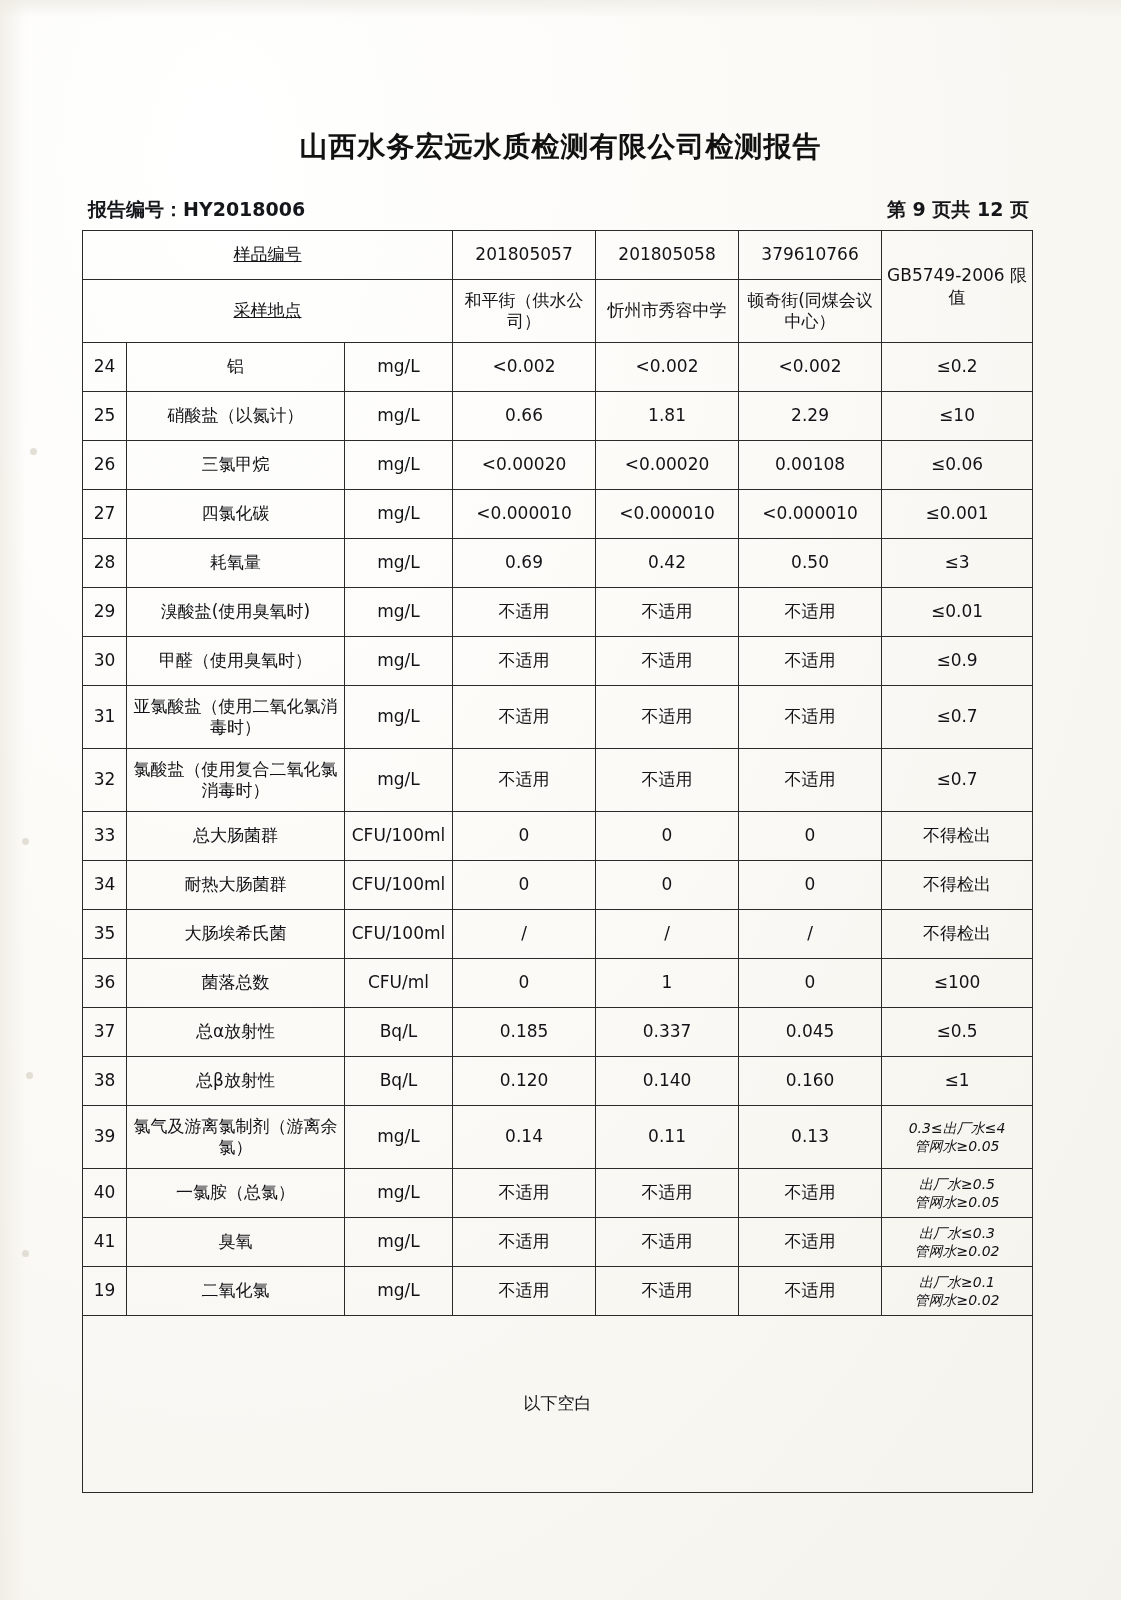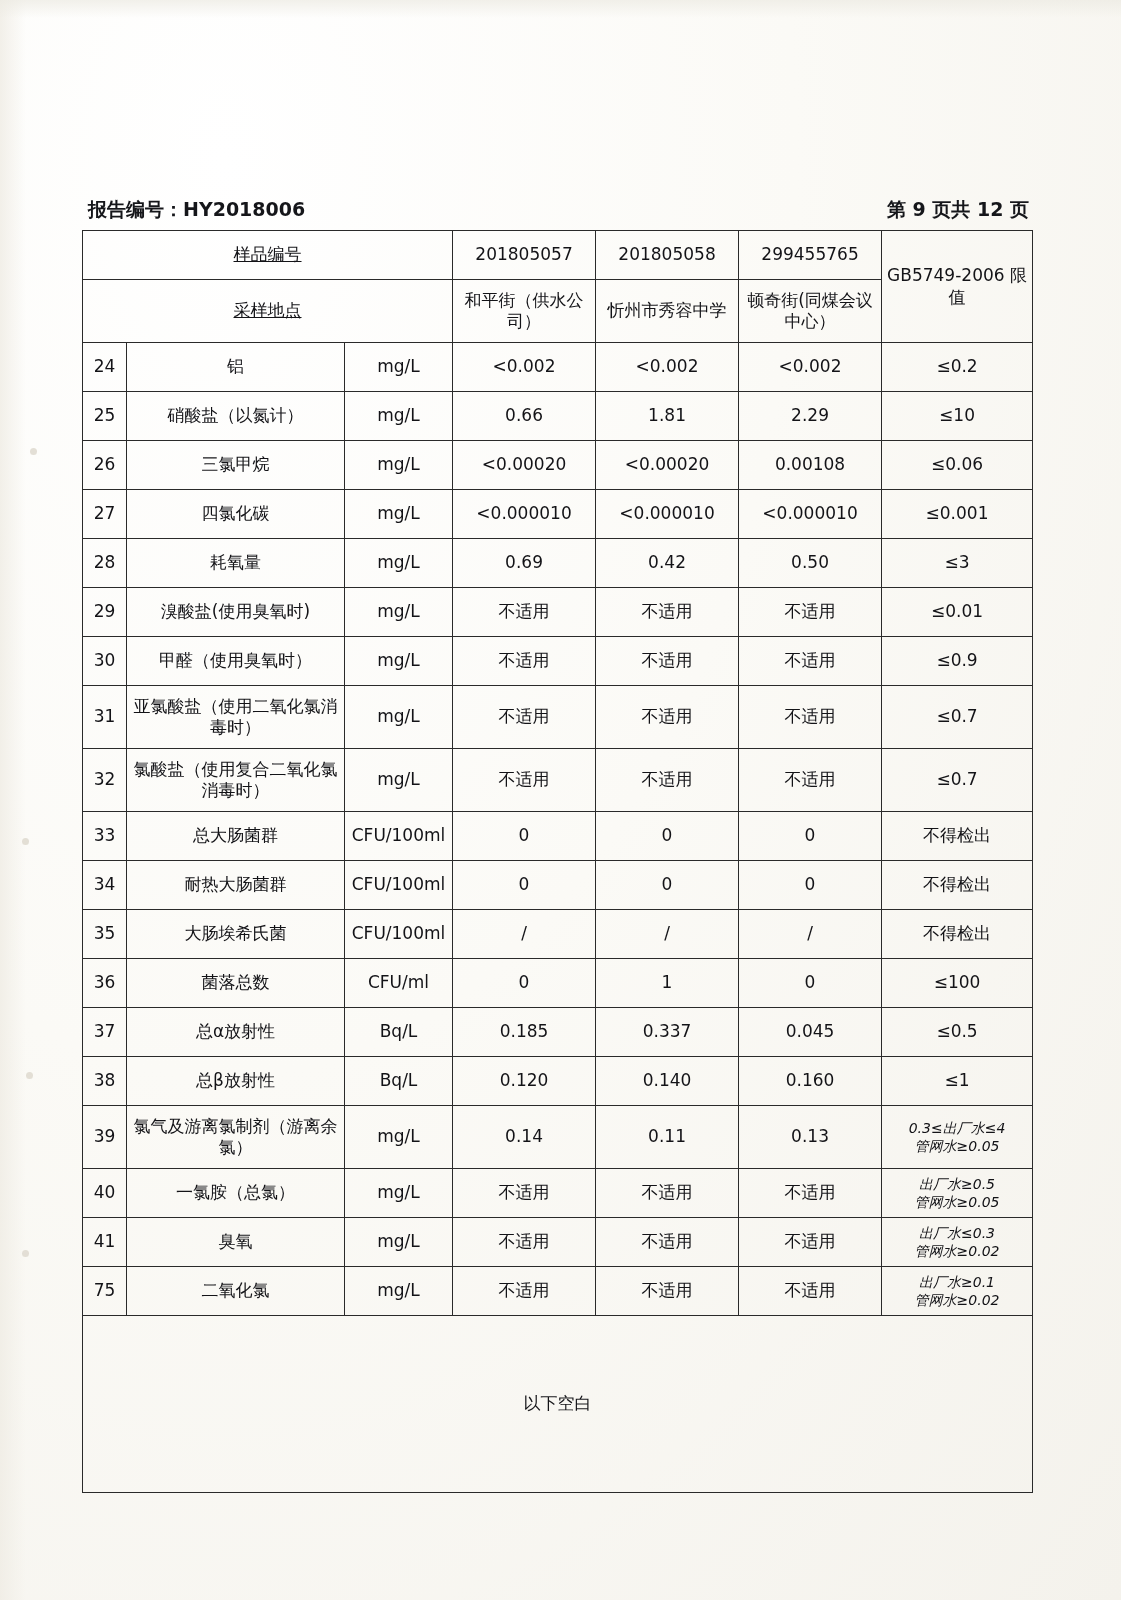--- a/index.html
+++ b/index.html
@@ -161,39 +161,40 @@
 <div class="scan-edge-left"></div>
 <div class="scan-edge-top"></div>
 
 <div class="punch" style="top:448px;left:30px;"></div>
 <div class="punch" style="top:838px;left:22px;"></div>
 <div class="punch" style="top:1072px;left:26px;"></div>
 <div class="punch" style="top:1250px;left:22px;"></div>
 
 <div class="content">
 
+  <div class="doc-title">山西水务宏远水质检测有限公司检测报告</div>
   <div class="report-no">报告编号：HY2018006</div>
   <div class="page-no">第 9 页共 12 页</div>
 
   <table class="report">
     <colgroup>
       <col style="width:44px">
         <col style="width:218px">
         <col style="width:108px">
       <col style="width:143px">
         <col style="width:143px">
         <col style="width:143px">
         <col style="width:151px">
     </colgroup>
     <tbody id="table-body">
       <tr class="r-std">
         <td class="hdr-label" colspan="3">样品编号</td>
         <td class="val">201805057</td>
         <td class="val">201805058</td>
-        <td class="val">299455765</td>
+        <td class="val">379610766</td>
         <td class="hdr-std" rowspan="2">GB5749-2006 限值</td>
       </tr>
       <tr class="r-two">
         <td class="hdr-label" colspan="3">采样地点</td>
         <td class="hdr-site">和平街（供水公司）</td>
         <td class="hdr-site">忻州市秀容中学</td>
         <td class="hdr-site">顿奇街(同煤会议中心）</td>
       </tr>
     <tr class="r-std">
           <td class="num">24</td>
@@ -351,21 +352,21 @@
         <tr class="r-std">
           <td class="num">41</td>
           <td class="param">臭氧</td>
           <td class="unit">mg/L</td>
           <td class="val">不适用</td>
           <td class="val">不适用</td>
           <td class="val">不适用</td>
           <td class="limit small">出厂水≤0.3<br>管网水≥0.02</td>
         </tr>
         <tr class="r-std">
-          <td class="num">75</td>
+          <td class="num">19</td>
           <td class="param">二氧化氯</td>
           <td class="unit">mg/L</td>
           <td class="val">不适用</td>
           <td class="val">不适用</td>
           <td class="val">不适用</td>
           <td class="limit small">出厂水≥0.1<br>管网水≥0.02</td>
         </tr>
       </tbody>
     <tfoot>
       <tr>

